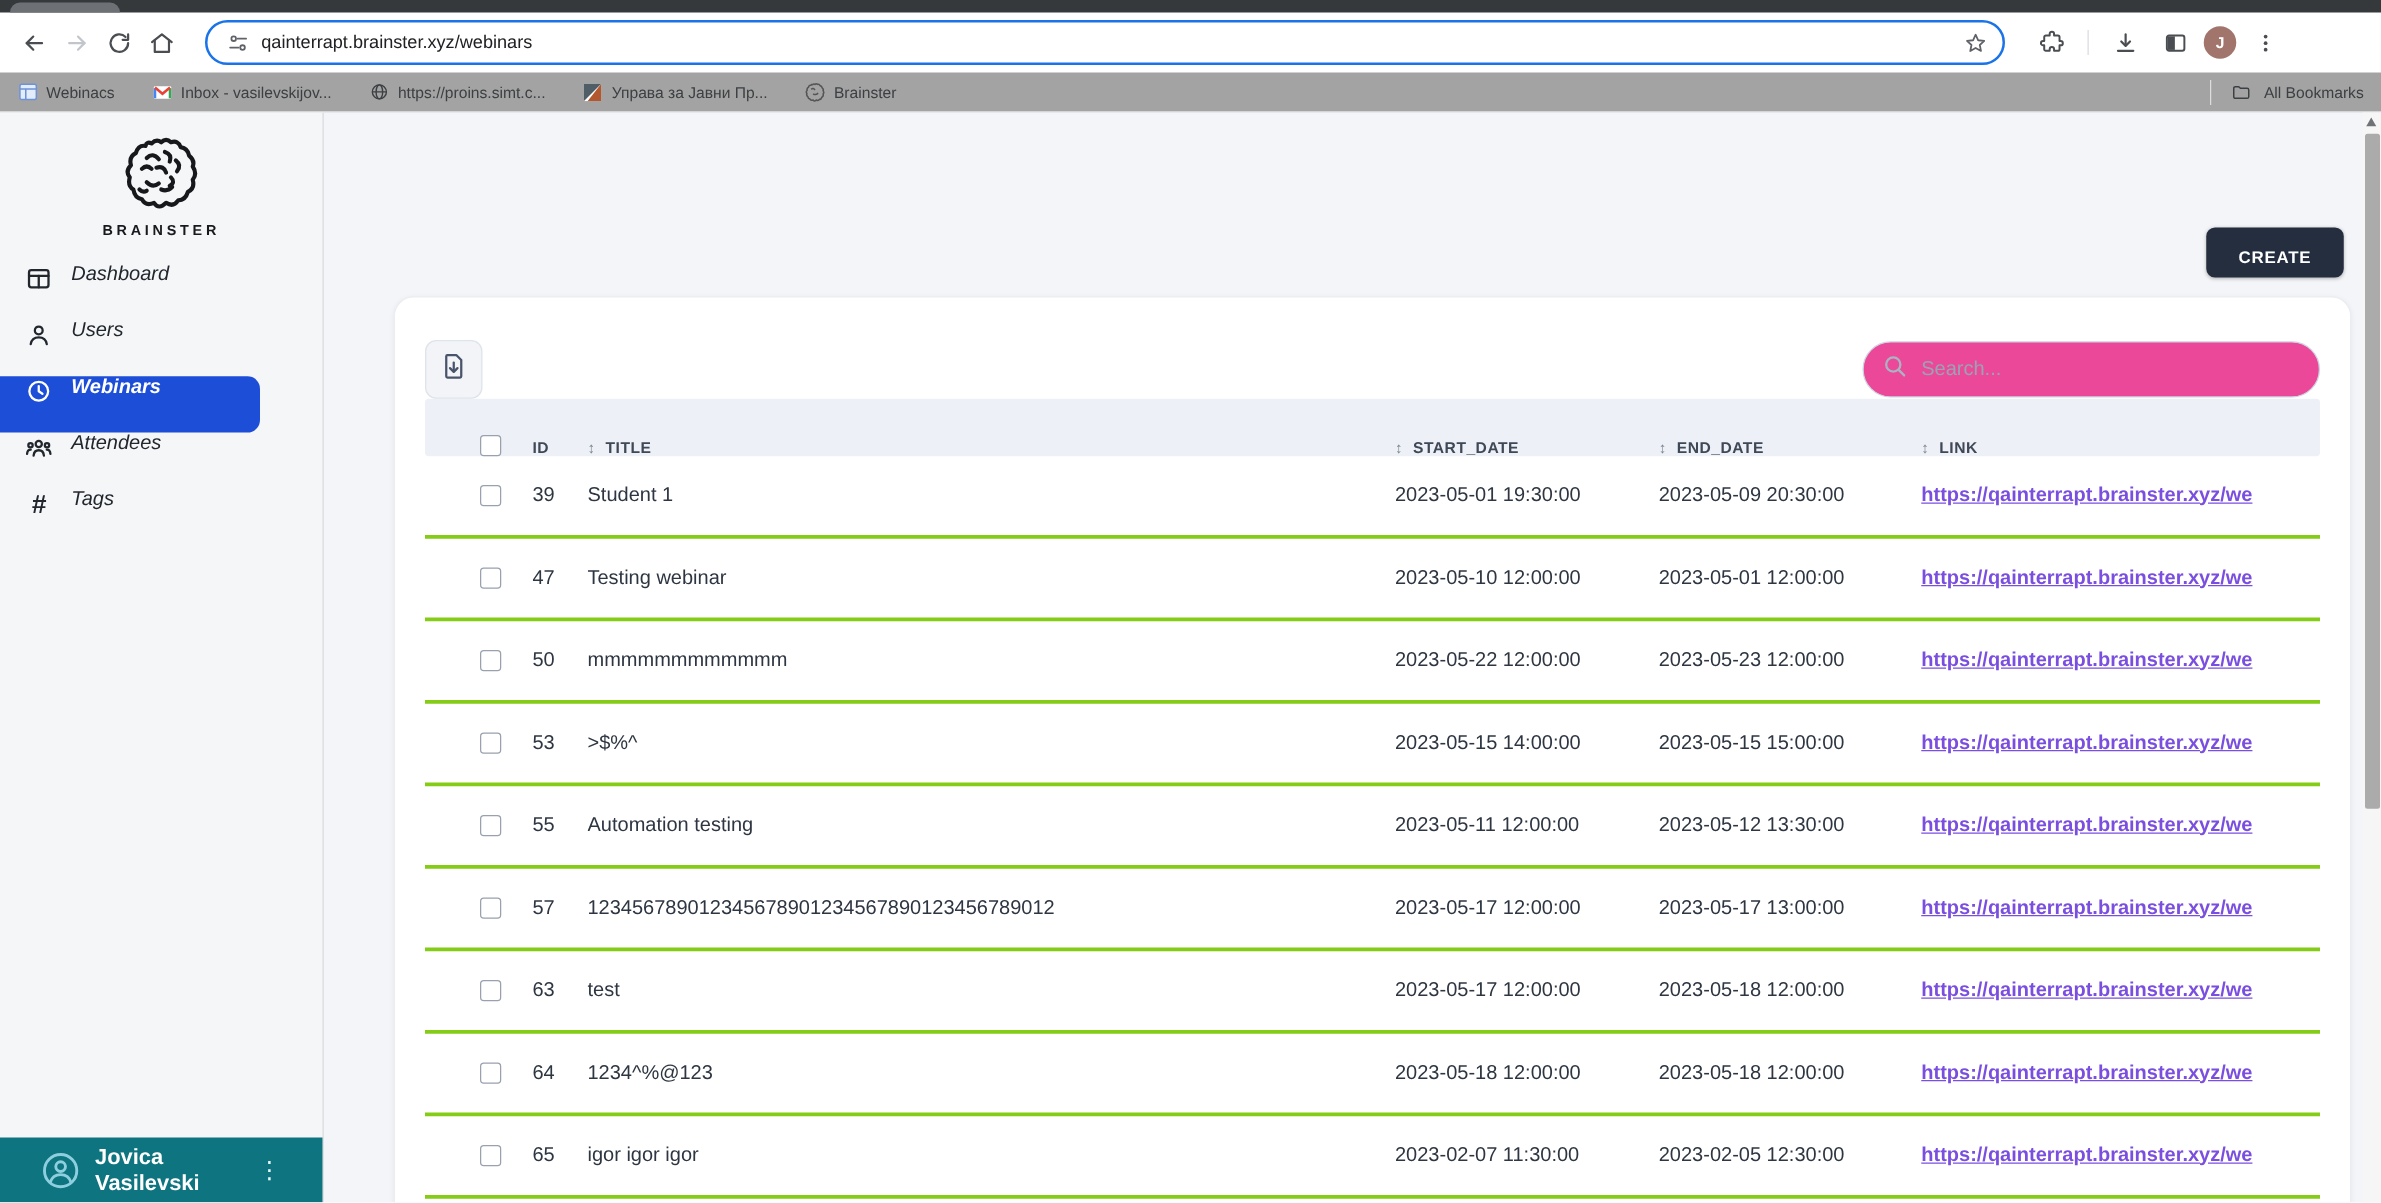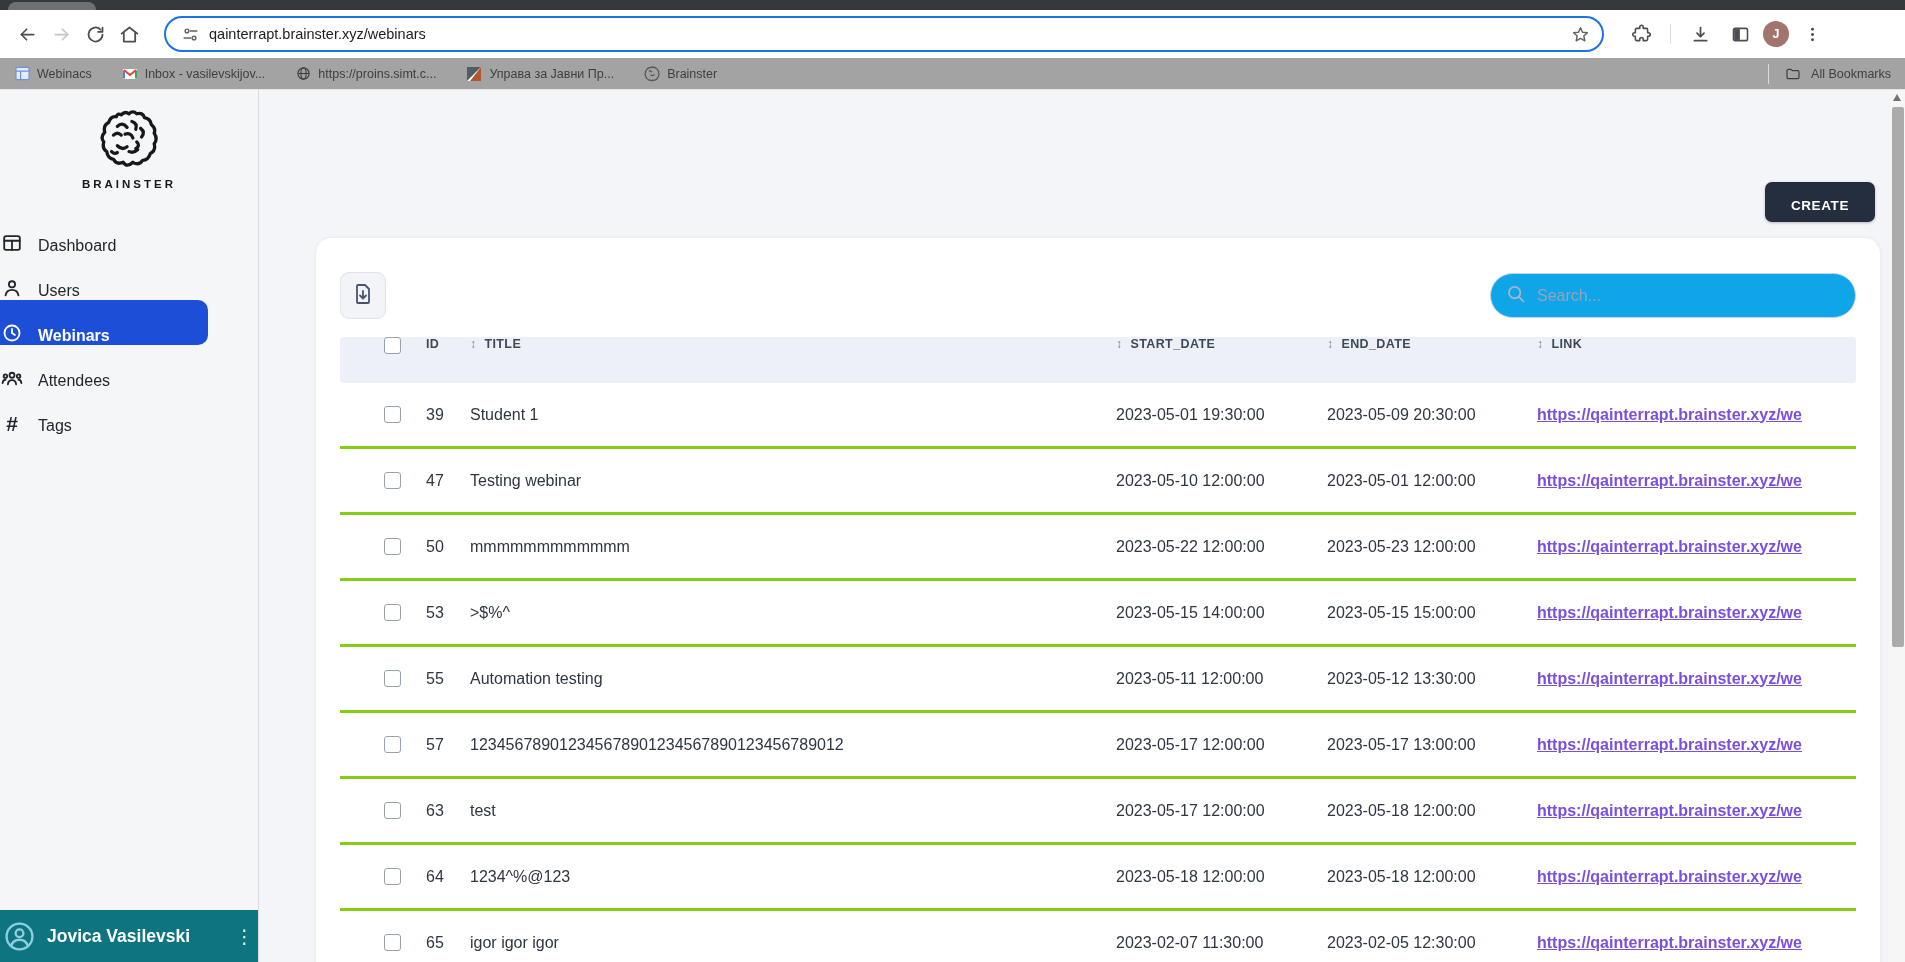--- a/index.html
+++ b/index.html
@@ -34,55 +34,55 @@
 
   
   .app { position:relative; height:872px; display:flex; background:#f4f5f8; overflow:hidden; }
 
   .sidebar { position:relative; width:259px; flex:0 0 259px; background:#f5f6f8;
     border-right:1px solid #d9dadd; }
   .brand { display:flex; flex-direction:column; align-items:center; padding-top:18px; }
   .brand svg { width:62px; height:62px; }
   .brand-name { margin-top:4px; font-size:11.5px; font-weight:bold; letter-spacing:3px; color:#17191c; }
   .nav { margin-top:20px; }
-  .nav-item { display:flex; align-items:flex-end; height:45px; cursor:pointer;
-    color:#22272e; font-size:16px; }
+  .nav-item { display:flex; align-items:flex-start; height:45px; padding-left:19px; cursor:pointer;
+    color:#22272e; font-size:16px;font-style:italic; }
   .nav-item .ni-ic { width:24px; height:24px; display:flex; align-items:center; justify-content:center;
     margin-right:14px; color:#22272e; }
   .nav-item.active { background:#1d4ed8; color:#fff; width:208px; border-radius:0 10px 10px 0;
     font-weight:bold; }
   .nav-item.active .ni-ic { color:#fff; }
   .hash-glyph { font-size:21px; font-weight:600; line-height:1; }
   .user-bar { position:absolute; left:0; right:0; bottom:0; height:52px; background:#0d7480;
-    display:flex; align-items:center; padding:0 4px; }
+    display:flex; align-items:center; padding:0 33px; }
   .user-avatar { width:31px; height:31px; color:#8ecfdf; display:flex; margin-right:12px; }
   .user-name { color:#fff; font-weight:bold; font-size:17.5px; flex:1; }
   .user-menu { color:#eaf6f8; font-size:19px; letter-spacing:0; }
 
   .content { position:relative; flex:1; overflow:hidden; }
   .create-btn { position:absolute; top:92px; right:30px; height:40px; padding:16px 26px;
     background:#252e3f; color:#fff; border:none; border-radius:7px; font-size:13.5px;
     font-weight:bold; letter-spacing:0.6px; cursor:pointer;
     box-shadow:0 1px 3px rgba(0,0,0,.25); font-family:inherit; }
   .card { position:absolute; top:147px; left:56px; right:24px; bottom:-20px; background:#fff;
     border:1px solid #ebedf2; border-radius:16px; box-shadow:0 1px 4px rgba(16,24,40,.05);
     padding:34px 24px 0; overflow:hidden; }
   .card-toolbar { display:flex; align-items:center; justify-content:space-between; height:47px; }
   .export-btn { width:46px; height:47px; background:#f2f4f8; border:1px solid #dfe3ea;
     border-radius:9px; display:flex; align-items:center; justify-content:center;
     color:#49536a; cursor:pointer; }
   .search-wrap { width:366px; height:45px; border:1px solid #ccd4e2; border-radius:23px;
-    display:flex; align-items:center; padding:0 14px; background:#0ea5e9; }
+    display:flex; align-items:center; padding:0 14px; background:#ec4899; }
   .search-wrap svg { color:#aab3c3; flex:0 0 auto; }
   .search-input { border:none; outline:none; flex:1; margin-left:10px; font-size:16px;
     color:#333a46; font-family:inherit; background:transparent; }
   .search-input::placeholder { color:#9aa3b5; }
 
-  .thead { margin-top:18px; height:46px; background:#edf1f7; border-radius:3px; display:flex;
-    align-items:flex-start; font-size:12.5px; font-weight:bold; color:#3f4856; letter-spacing:.4px; }
+  .thead { height:46px; background:#edf1f7; border-radius:3px; display:flex;
+    align-items:flex-end; font-size:12.5px; font-weight:bold; color:#3f4856; letter-spacing:.4px; }
   .trow { height:66px; display:flex; align-items:center; border-bottom:3px solid #84cc16;
     font-size:16px; color:#2e3642; }
   .c-check { width:72px; padding-left:44px; flex:0 0 auto; display:flex; align-items:center; }
   .cb { width:17px; height:17px; border:1.5px solid #98a1ad; border-radius:3px; background:#fff;
     cursor:pointer; display:block; }
   .c-id   { width:58px;  padding-left:14px; flex:0 0 auto; }
   .c-title{ flex:1; min-width:0; white-space:nowrap; overflow:hidden; display:flex; align-items:center; }
   .c-start{ width:211px; padding-left:20px; flex:0 0 auto; display:flex; align-items:center; }
   .c-end  { width:210px; padding-left:20px; flex:0 0 auto; display:flex; align-items:center; }
   .c-link { width:339px; padding-left:20px; flex:0 0 auto; white-space:nowrap; overflow:hidden;

